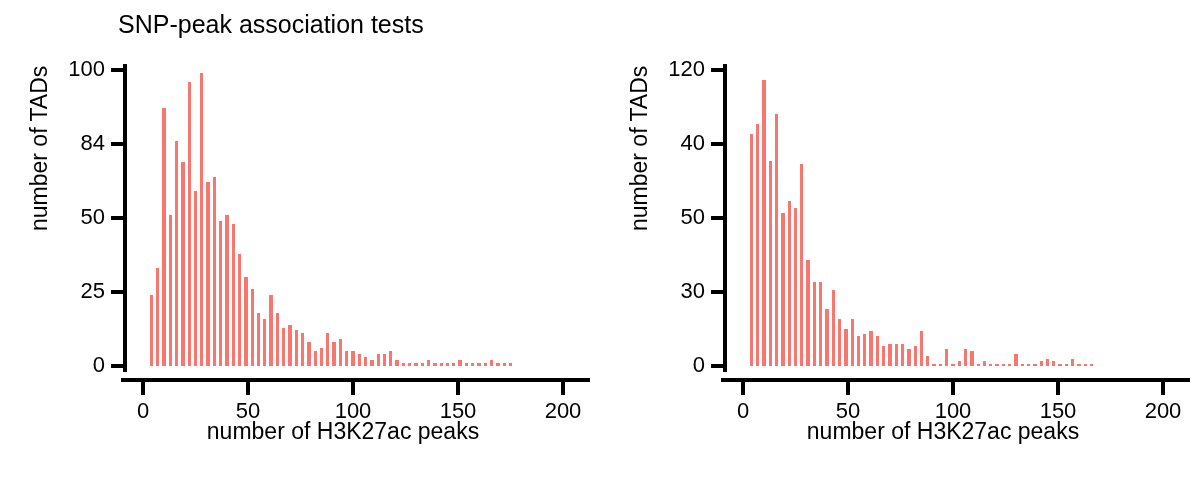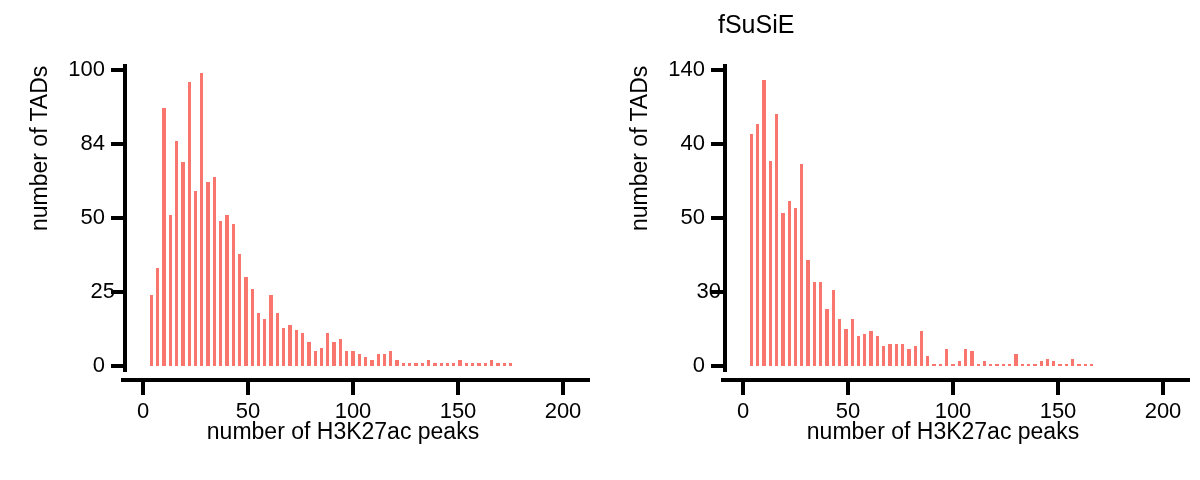--- a/index.html
+++ b/index.html
@@ -92,32 +92,33 @@
     position: absolute;
     bottom: 0;
   }
 </style>
 </head>
 <body>
 
 <div id="figure">
 
   <div class="panel" id="panel-left">
+    <div class="panel-title" id="title-left" style="left:118px;">SNP-peak association tests</div>
 
     <div class="ylabel" id="ylabel-left" style="left: 26px; top: 231px;">number of TADs</div>
 
     <div class="xlabel" id="xlabel-left" style="left:108px; top:418px; width:470px;">number of H3K27ac peaks</div>
 
     <div class="plot-area" id="plot-left" style="left:0; top:0; width:600px; height:480px;">
         <div class="axis-line" style="left: 123px; top: 64px; width: 4px; height: 308px;"></div>
         <div class="axis-line" style="left: 121px; top: 378px; width: 469.2px; height: 4px;"></div>
         <div class="tick" style="left: 111px; top: 364px; width: 13px; height: 4px;"></div>
         <div class="ytick-label" style="left: 13px; top: 354px; width: 92px;">0</div>
         <div class="tick" style="left: 111px; top: 290px; width: 13px; height: 4px;"></div>
-        <div class="ytick-label" style="left: 23px; top: 280px; width: 92px;">25</div>
+        <div class="ytick-label" style="left: 13px; top: 280px; width: 92px;">25</div>
         <div class="tick" style="left: 111px; top: 216px; width: 13px; height: 4px;"></div>
         <div class="ytick-label" style="left: 13px; top: 206px; width: 92px;">50</div>
         <div class="tick" style="left: 111px; top: 142px; width: 13px; height: 4px;"></div>
         <div class="ytick-label" style="left: 13px; top: 132px; width: 92px;">84</div>
         <div class="tick" style="left: 111px; top: 68px; width: 13px; height: 4px;"></div>
         <div class="ytick-label" style="left: 13px; top: 58px; width: 92px;">100</div>
         <div class="tick" style="left: 141px; top: 382px; width: 4px; height: 13px;"></div>
         <div class="xtick-label" style="left: 103px; top: 400px; width: 80px;">0</div>
         <div class="tick" style="left: 246px; top: 382px; width: 4px; height: 13px;"></div>
         <div class="xtick-label" style="left: 208px; top: 400px; width: 80px;">50</div>
@@ -182,39 +183,38 @@
         <div class="bar" style="left: 477.32px; top: 363.04px; width: 3.36px; height: 2.96px; background: rgb(248, 118, 109); bottom: auto;"></div>
         <div class="bar" style="left: 483.62px; top: 363.04px; width: 3.36px; height: 2.96px; background: rgb(248, 118, 109); bottom: auto;"></div>
         <div class="bar" style="left: 489.92px; top: 360.08px; width: 3.36px; height: 5.92px; background: rgb(248, 118, 109); bottom: auto;"></div>
         <div class="bar" style="left: 496.22px; top: 363.04px; width: 3.36px; height: 2.96px; background: rgb(248, 118, 109); bottom: auto;"></div>
         <div class="bar" style="left: 502.52px; top: 363.04px; width: 3.36px; height: 2.96px; background: rgb(248, 118, 109); bottom: auto;"></div>
         <div class="bar" style="left: 508.82px; top: 363.04px; width: 3.36px; height: 2.96px; background: rgb(248, 118, 109); bottom: auto;"></div>
       </div>
   </div>
 
   <div class="panel" id="panel-right">
-    <div class="panel-title" id="title-right" style="left:118px;">fSuSiE</div>
 
     <div class="ylabel" id="ylabel-right" style="left: 26px; top: 231px;">number of TADs</div>
 
     <div class="xlabel" id="xlabel-right" style="left:108px; top:418px; width:470px;">number of H3K27ac peaks</div>
 
     <div class="plot-area" id="plot-right" style="left:0; top:0; width:600px; height:480px;">
         <div class="axis-line" style="left: 123px; top: 64px; width: 4px; height: 308px;"></div>
         <div class="axis-line" style="left: 121px; top: 378px; width: 469.2px; height: 4px;"></div>
         <div class="tick" style="left: 111px; top: 364px; width: 13px; height: 4px;"></div>
         <div class="ytick-label" style="left: 13px; top: 354px; width: 92px;">0</div>
         <div class="tick" style="left: 111px; top: 290px; width: 13px; height: 4px;"></div>
-        <div class="ytick-label" style="left: 29px; top: 280px; width: 92px;">30</div>
+        <div class="ytick-label" style="left: 13px; top: 280px; width: 92px;">30</div>
         <div class="tick" style="left: 111px; top: 216px; width: 13px; height: 4px;"></div>
         <div class="ytick-label" style="left: 13px; top: 206px; width: 92px;">50</div>
         <div class="tick" style="left: 111px; top: 142px; width: 13px; height: 4px;"></div>
         <div class="ytick-label" style="left: 13px; top: 132px; width: 92px;">40</div>
         <div class="tick" style="left: 111px; top: 68px; width: 13px; height: 4px;"></div>
-        <div class="ytick-label" style="left: 13px; top: 58px; width: 92px;">140</div>
+        <div class="ytick-label" style="left: 13px; top: 58px; width: 92px;">120</div>
         <div class="tick" style="left: 141px; top: 382px; width: 4px; height: 13px;"></div>
         <div class="xtick-label" style="left: 103px; top: 400px; width: 80px;">0</div>
         <div class="tick" style="left: 246px; top: 382px; width: 4px; height: 13px;"></div>
         <div class="xtick-label" style="left: 208px; top: 400px; width: 80px;">50</div>
         <div class="tick" style="left: 351px; top: 382px; width: 4px; height: 13px;"></div>
         <div class="xtick-label" style="left: 313px; top: 400px; width: 80px;">100</div>
         <div class="tick" style="left: 456px; top: 382px; width: 4px; height: 13px;"></div>
         <div class="xtick-label" style="left: 418px; top: 400px; width: 80px;">150</div>
         <div class="tick" style="left: 561px; top: 382px; width: 4px; height: 13px;"></div>
         <div class="xtick-label" style="left: 523px; top: 400px; width: 80px;">200</div>

